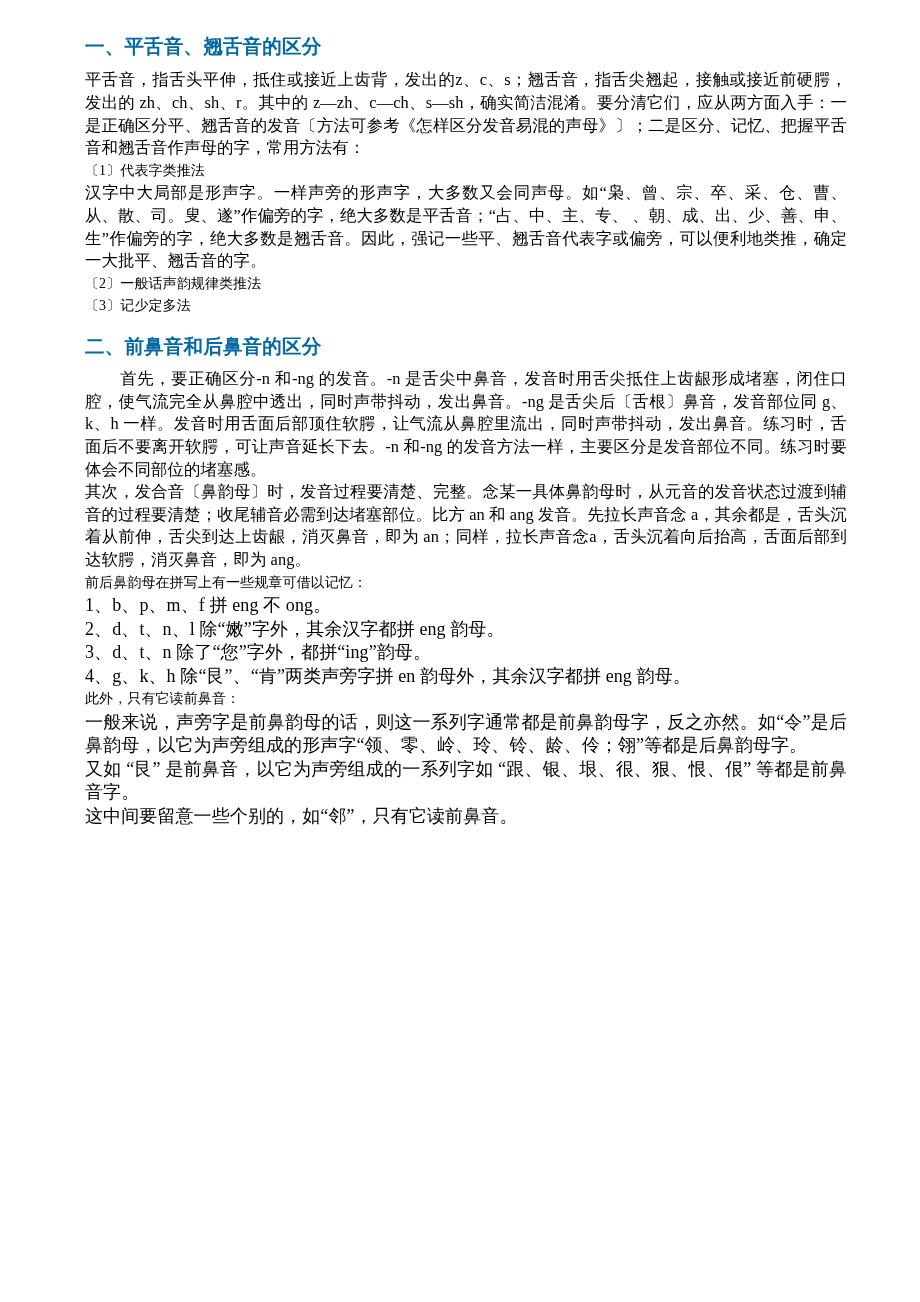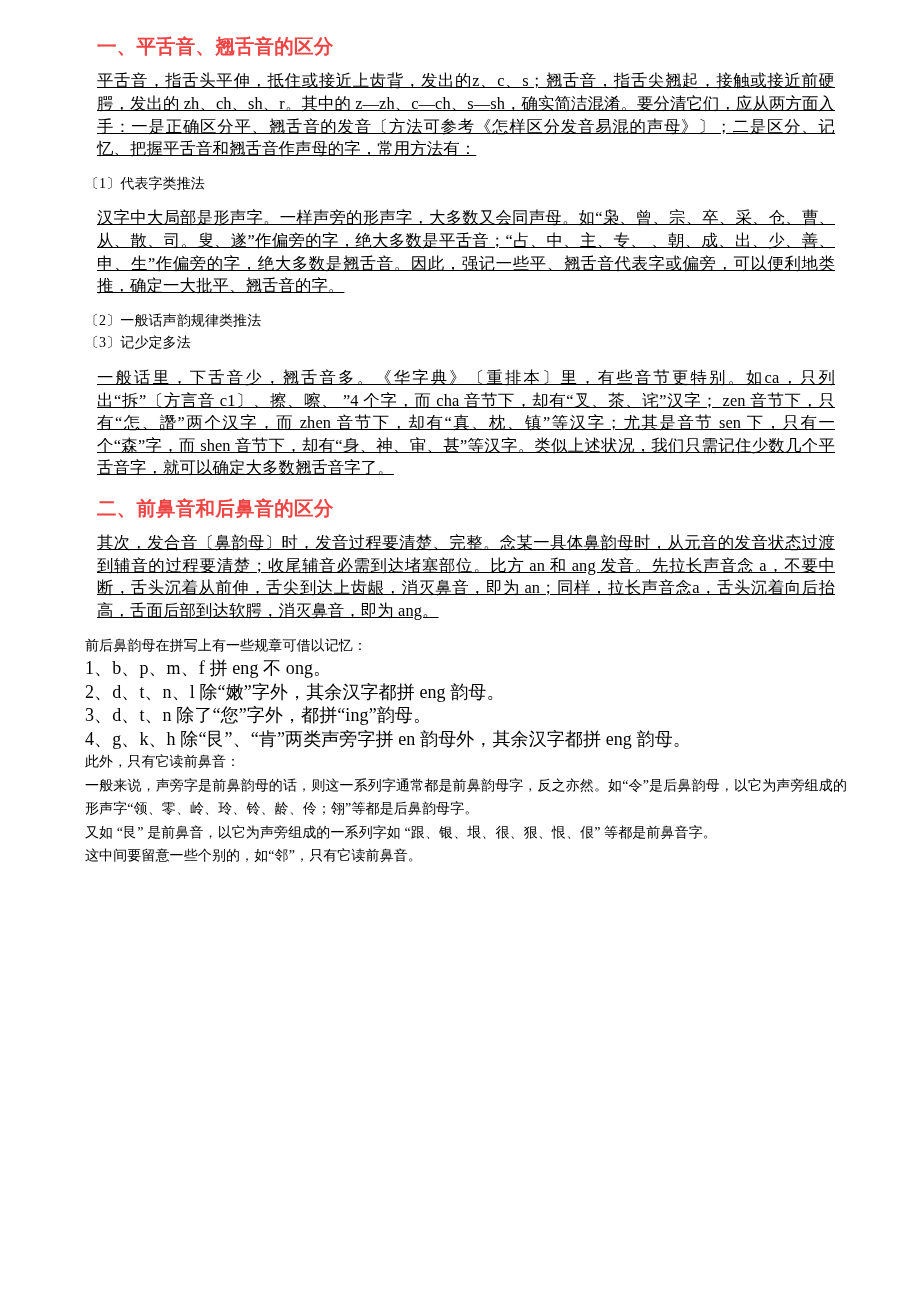--- a/index.html
+++ b/index.html
@@ -23,55 +23,54 @@
     background: #ffffff;
   }
   .doc-body {
     width: 762px;
   }
   h2.section-heading {
     font-family: "Liberation Sans", "DejaVu Sans", sans-serif;
     font-weight: bold;
     font-size: 19.5px;
     line-height: 1.25;
-    margin: 0 0 11px 12px;
+    margin: 0 0 11px 0;
     letter-spacing: 0.2px;
-    color: #ef4444;
+    color: #0369a1;
   }
   h2.section-heading.second {
     margin-top: 16px;
     margin-bottom: 10px;
   }
   p.para {
     font-size: 16.4px;
     line-height: 22.6px;
-    margin: 12px;
+    margin: 0;
     text-align: justify;
     text-justify: inter-ideograph;
     letter-spacing: 0.1px;
     word-break: break-all;
-    text-decoration: underline;
   }
   p.para.indent {
     text-indent: 2.15em;
   }
   p.sub-label {
     font-size: 14px;
     line-height: 22.6px;
     margin: 0;
     letter-spacing: 0.1px;
   }
   p.list-item {
     font-size: 18px;
     line-height: 23.5px;
     margin: 0;
     letter-spacing: 0.1px;
   }
   p.tail {
-    font-size: 14px;
+    font-size: 18px;
     line-height: 23.5px;
     margin: 0;
     letter-spacing: 0.1px;
     text-align: justify;
     text-justify: inter-ideograph;
     word-break: break-all;
   }
 </style>
 </head>
 <body>
@@ -82,26 +81,26 @@
     <h2 class="section-heading">一、平舌音、翘舌音的区分</h2>
 
     <p class="para">平舌音，指舌头平伸，抵住或接近上齿背，发出的z、c、s；翘舌音，指舌尖翘起，接触或接近前硬腭，发出的 zh、ch、sh、r。其中的 z—zh、c—ch、s—sh，确实简洁混淆。要分清它们，应从两方面入手：一是正确区分平、翘舌音的发音〔方法可参考《怎样区分发音易混的声母》〕；二是区分、记忆、把握平舌音和翘舌音作声母的字，常用方法有：</p>
 
     <p class="sub-label">〔1〕代表字类推法</p>
     <p class="para">汉字中大局部是形声字。一样声旁的形声字，大多数又会同声母。如“枭、曾、宗、卒、采、仓、曹、从、散、司。叟、遂”作偏旁的字，绝大多数是平舌音；“占、中、主、专、 、朝、成、出、少、善、申、生”作偏旁的字，绝大多数是翘舌音。因此，强记一些平、翘舌音代表字或偏旁，可以便利地类推，确定一大批平、翘舌音的字。</p>
 
     <p class="sub-label">〔2〕一般话声韵规律类推法</p>
 
     <p class="sub-label">〔3〕记少定多法</p>
-    <p class="para">一般话里，下舌音少，翘舌音多。《华字典》〔重排本〕里，有些音节更特别。如ca，只列出“拆”〔方言音 c1〕、擦、嚓、 ”4 个字，而 cha 音节下，却有“叉、茶、诧”汉字； zen 音节下，只有“怎、譖”两个汉字，而 zhen 音节下，却有“真、枕、镇”等汉字；尤其是音节 sen 下，只有一个“森”字，而 shen 音节下，却有“身、神、审、甚”等汉字。类似上述状况，我们只需记住少数几个平舌音字，就可以确定大多数翘舌音字了。</p>
 
     <h2 class="section-heading second">二、前鼻音和后鼻音的区分</h2>
 
+    <p class="para indent">首先，要正确区分-n 和-ng 的发音。-n 是舌尖中鼻音，发音时用舌尖抵住上齿龈形成堵塞，闭住口腔，使气流完全从鼻腔中透出，同时声带抖动，发出鼻音。-ng 是舌尖后〔舌根〕鼻音，发音部位同 g、k、h 一样。发音时用舌面后部顶住软腭，让气流从鼻腔里流出，同时声带抖动，发出鼻音。练习时，舌面后不要离开软腭，可让声音延长下去。-n 和-ng 的发音方法一样，主要区分是发音部位不同。练习时要体会不同部位的堵塞感。</p>
 
-    <p class="para">其次，发合音〔鼻韵母〕时，发音过程要清楚、完整。念某一具体鼻韵母时，从元音的发音状态过渡到辅音的过程要清楚；收尾辅音必需到达堵塞部位。比方 an 和 ang 发音。先拉长声音念 a，不要中断，舌头沉着从前伸，舌尖到达上齿龈，消灭鼻音，即为 an；同样，拉长声音念a，舌头沉着向后抬高，舌面后部到达软腭，消灭鼻音，即为 ang。</p>
+    <p class="para">其次，发合音〔鼻韵母〕时，发音过程要清楚、完整。念某一具体鼻韵母时，从元音的发音状态过渡到辅音的过程要清楚；收尾辅音必需到达堵塞部位。比方 an 和 ang 发音。先拉长声音念 a，其余都是，舌头沉着从前伸，舌尖到达上齿龈，消灭鼻音，即为 an；同样，拉长声音念a，舌头沉着向后抬高，舌面后部到达软腭，消灭鼻音，即为 ang。</p>
 
     <p class="sub-label">前后鼻韵母在拼写上有一些规章可借以记忆：</p>
 
     <p class="list-item">1、b、p、m、f 拼 eng 不 ong。</p>
     <p class="list-item">2、d、t、n、l 除“嫩”字外，其余汉字都拼 eng 韵母。</p>
     <p class="list-item">3、d、t、n 除了“您”字外，都拼“ing”韵母。</p>
     <p class="list-item">4、g、k、h 除“艮”、“肯”两类声旁字拼 en 韵母外，其余汉字都拼 eng 韵母。</p>
 
     <p class="sub-label">此外，只有它读前鼻音：</p>
 

